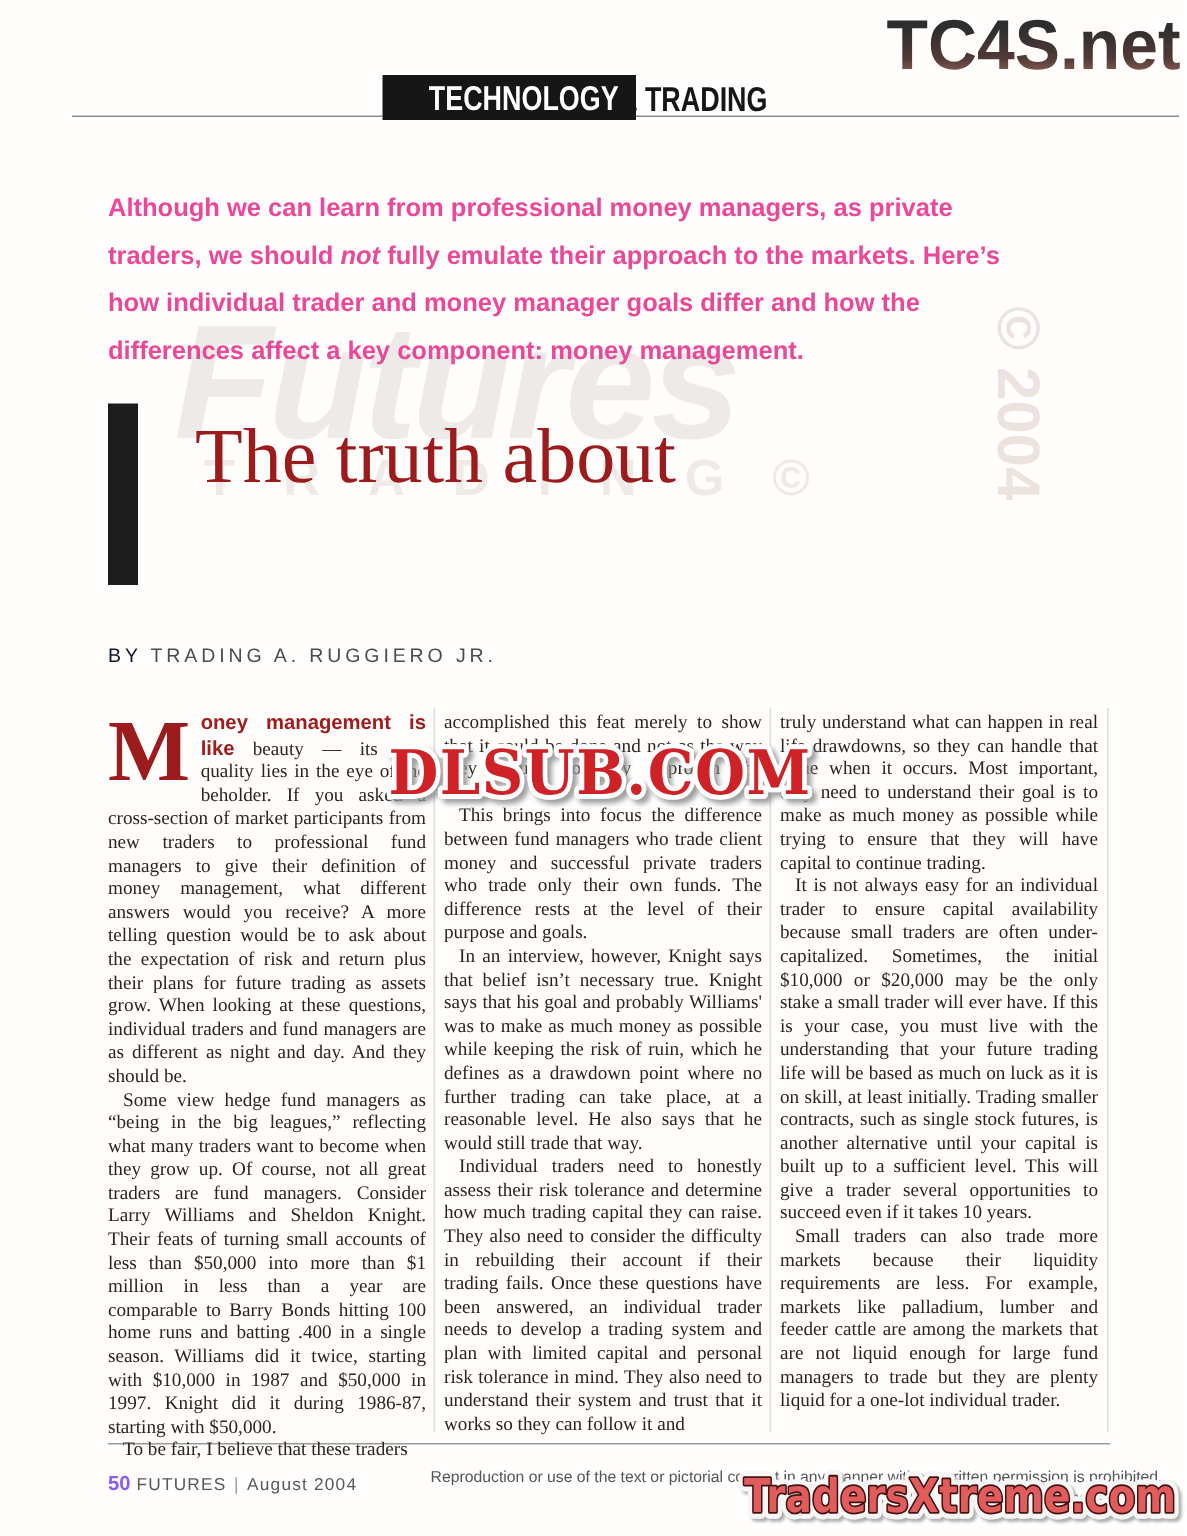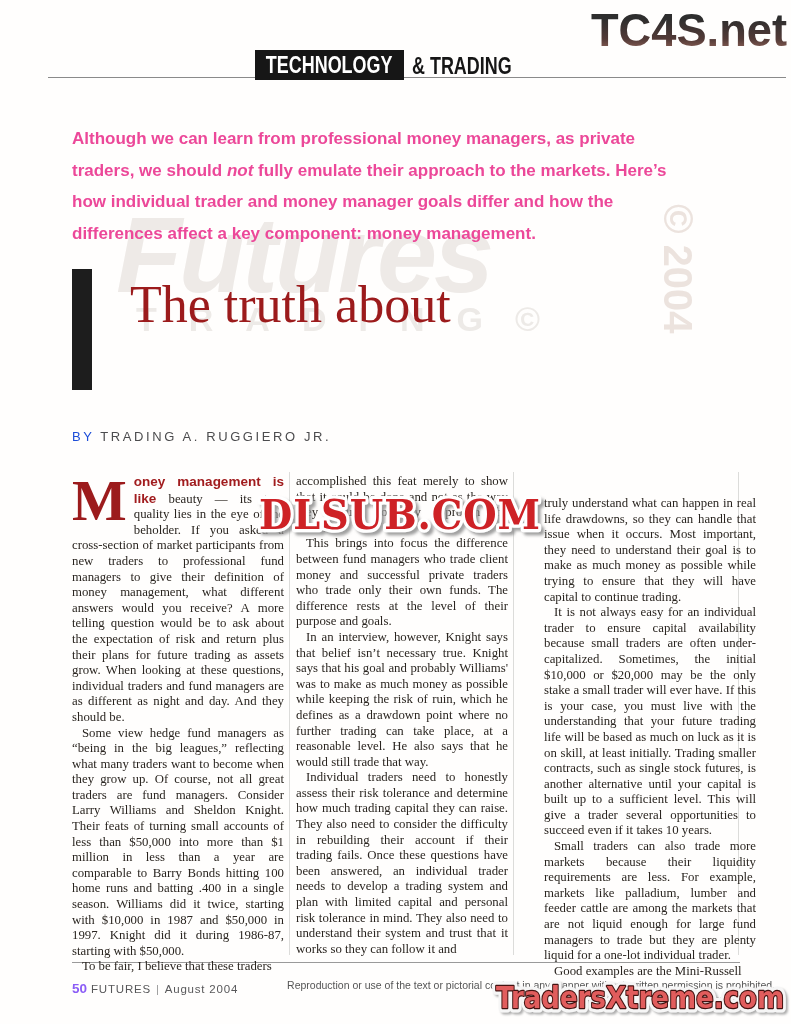--- a/index.html
+++ b/index.html
@@ -1,21 +1,21 @@
 <!DOCTYPE html>
 <html lang="en"><head>
 <meta charset="utf-8">
 <style>
   html,body{margin:0;padding:0;background:#fff;}
   #page{position:relative;width:791px;height:1024px;background:#fffefd;overflow:hidden;
         font-family:"Liberation Serif",serif;}
   
   .header-rule{position:absolute;left:48px;top:77px;width:738px;height:1px;background:#8a8a8a;}
   .section-box{position:absolute;left:255px;top:50px;width:149px;height:30px;background:#161616;
-               display:flex;align-items:center;justify-content:center;}
+               display:flex;align-items:center;justify-content:center;padding-left:20px;}
   .section-box span{color:#fff;font-family:"Liberation Sans",sans-serif;font-weight:bold;
                font-size:23px;white-space:nowrap;transform:scaleX(0.78);}
   .section-sec{position:absolute;left:412px;top:51px;height:30px;line-height:30px;
                font-family:"Liberation Sans",sans-serif;font-weight:bold;font-size:23px;
                color:#161616;white-space:nowrap;transform:scaleX(0.78);transform-origin:left center;}
   .wm-tc4s{position:absolute;left:588px;top:2px;z-index:9;}
   
   .intro{position:absolute;left:72px;top:106px;width:614px;
          font-family:"Liberation Sans",sans-serif;font-weight:bold;font-size:17px;
          line-height:31.5px;color:#ec4899;}
@@ -29,27 +29,27 @@
               font-size:34px;letter-spacing:32px;white-space:nowrap;}
   .wm-year{position:absolute;left:700px;top:204px;z-index:0;color:#ece3de;
               font-family:"Liberation Sans",sans-serif;font-weight:bold;
               font-size:40px;white-space:nowrap;transform:rotate(90deg);transform-origin:left top;}
   
   .title-bar{position:absolute;left:72px;top:269px;width:20px;height:121px;background:#1d1d1d;z-index:2;}
   .title{position:absolute;left:113px;top:252px;z-index:2;color:#9c1b1c;
          font-family:"Liberation Serif",serif;font-size:52px;line-height:71px;white-space:nowrap;}
   .byline{position:absolute;left:72px;top:429px;z-index:2;
           font-family:"Liberation Sans",sans-serif;font-size:13px;letter-spacing:2.6px;color:#4c4c4e;}
-  .byline .by{color:#1d4ed8;}
+  .byline .by{color:#0f172a;}
   
   .col{position:absolute;top:474px;width:212px;z-index:1;
        font-size:12.8px;line-height:15.6px;color:#2a2520;text-align:justify;hyphens:auto;}
   .col p{margin:0;text-indent:10px;}
   .col p.noindent{text-indent:0;}
-  #col1{left:72px;} #col2{left:296px;} #col3{left:544px;margin-top:22px;}
+  #col1{left:72px;} #col2{left:296px;} #col3{left:520px;}
   .dropcap{float:left;color:#9c1b1c;font-family:"Liberation Serif",serif;font-weight:bold;
            font-size:58px;line-height:46px;margin:4px 7px 8px 0;}
   .leadin{font-family:"Liberation Sans",sans-serif;font-weight:bold;font-size:13.5px;color:#a11c1e;}
   .colrule{position:absolute;top:472px;height:483px;width:1px;background:#dcdcda;z-index:0;}
   #rule1{left:289px;} #rule2{left:513px;} #rule3{left:738px;}
   
   .footer-rule{position:absolute;left:72px;top:962px;width:668px;height:1px;background:#9a9a9a;}
   .footer-left{position:absolute;left:72px;top:981px;font-family:"Liberation Sans",sans-serif;
                font-size:11.5px;color:#58585a;letter-spacing:0.8px;white-space:nowrap;}
   .footer-left .pn{font-weight:bold;font-size:13.5px;color:#8b5cf6;letter-spacing:0;}
@@ -110,21 +110,20 @@
     <p class="noindent">accomplished this feat merely to show that it could be done and not as the way they would normally approach the markets.</p>
     <p>This brings into focus the difference between fund managers who trade client money and successful private traders who trade only their own funds. The difference rests at the level of their purpose and goals.</p>
     <p>In an interview, however, Knight says that belief isn’t necessary true. Knight says that his goal and probably Williams' was to make as much money as possible while keeping the risk of ruin, which he defines as a drawdown point where no further trading can take place, at a reasonable level. He also says that he would still trade that way.</p>
     <p>Individual traders need to honestly assess their risk tolerance and determine how much trading capital they can raise. They also need to consider the difficulty in rebuilding their account if their trading fails. Once these questions have been answered, an individual trader needs to develop a trading system and plan with limited capital and personal risk tolerance in mind. They also need to understand their system and trust that it works so they can follow it and</p>
   </div>
 
   <div class="col" id="col3">
     <p class="noindent">truly understand what can happen in real life drawdowns, so they can handle that issue when it occurs. Most important, they need to understand their goal is to make as much money as possible while trying to ensure that they will have capital to continue trading.</p>
     <p>It is not always easy for an individual trader to ensure capital availability because small traders are often under-capitalized. Sometimes, the initial $10,000 or $20,000 may be the only stake a small trader will ever have. If this is your case, you must live with the understanding that your future trading life will be based as much on luck as it is on skill, at least initially. Trading smaller contracts, such as single stock futures, is another alternative until your capital is built up to a sufficient level. This will give a trader several opportunities to succeed even if it takes 10 years.</p>
     <p>Small traders can also trade more markets because their liquidity requirements are less. For example, markets like palladium, lumber and feeder cattle are among the markets that are not liquid enough for large fund managers to trade but they are plenty liquid for a one-lot individual trader.</p>
-    <p>Good examples are the Mini-Russell</p>
   </div>
 
   <div class="footer-rule"></div>
   <div class="footer-left">
     <span class="pn">50</span>
     <span>FUTURES</span><span class="sep">|</span><span>August 2004</span>
   </div>
   <div class="footer-copy">
     <div>Reproduction or use of the text or pictorial content in any manner without written permission is prohibited.</div>
     <div>Copyright 2004 by Futures Magazine Group, 83</div>

